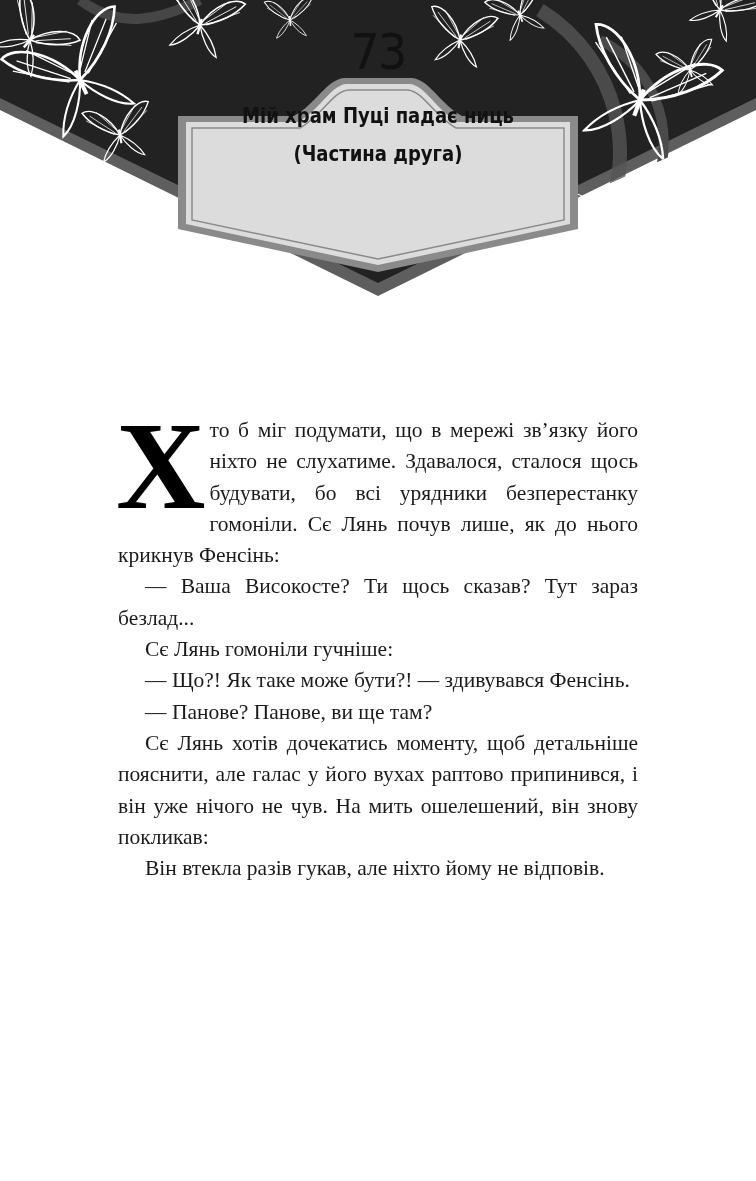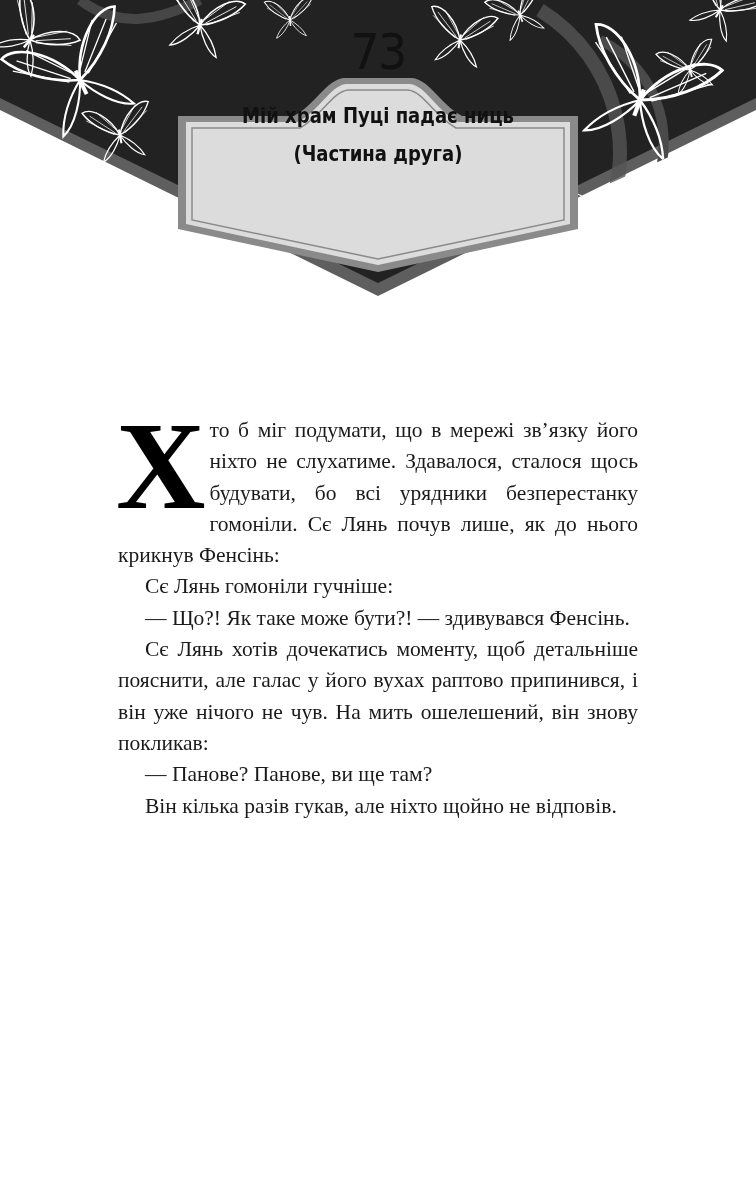--- a/index.html
+++ b/index.html
@@ -134,18 +134,19 @@
 
 <div class="chapter-number">73</div>
 
 <div class="chapter-title">
   <div>Мій храм Пуці падає ниць</div>
   <div>(Частина друга)</div>
 </div>
 
 <div class="body-text">
   <p class="first"><span class="drop-cap">Х</span><span>то б міг подумати, що в мережі зв’язку його ніхто не слухатиме. Здавалося, сталося щось будувати, бо всі урядники безперестанку гомоніли. Сє Лянь почув лише, як до нього крикнув Фенсінь:</span></p>
+  <p>— Ваша Високосте? Ти щось сказав? Тут зараз безлад...</p>
   <p>Сє Лянь гомоніли гучніше:</p>
   <p>— Що?! Як таке може бути?! — здивувався Фенсінь.</p>
+  <p>— Панове? Панове, ви ще там?</p>
   <p>Сє Лянь хотів дочекатись моменту, щоб детальніше пояснити, але галас у його вухах раптово припинився, і він уже нічого не чув. На мить ошелешений, він знову покликав:</p>
-  <p>— Панове? Панове, ви ще там?</p>
-  <p>Він кілька разів гукав, але ніхто щойно не відповів.</p>
+  <p>Він втекла разів гукав, але ніхто йому не відповів.</p>
 </div>
 
 </body></html>

